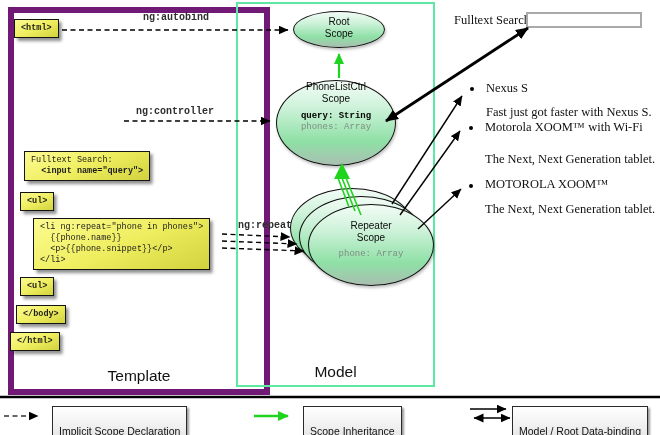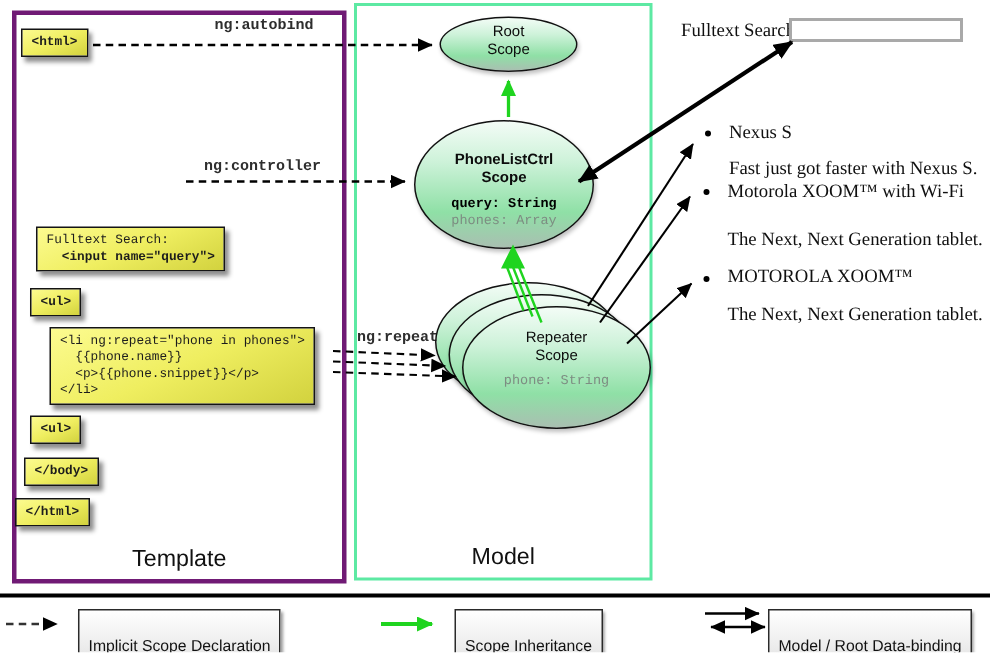--- a/index.html
+++ b/index.html
@@ -1,20 +1,20 @@
 <!DOCTYPE html>
 <html><head>
 <meta charset="utf-8">
 <style>
   html,body{margin:0;padding:0;background:#fff;}
   .canvas{position:relative;width:660px;height:435px;background:#fff;overflow:hidden;
           font-family:"Liberation Sans",sans-serif;}
   
   .panel{position:absolute;background:transparent;}
-  .panel-template{left:8px;top:7px;width:217px;height:376px;border:3px solid #701a75;}
+  .panel-template{left:8px;top:7px;width:217px;height:376px;border:6px solid #701a75;padding-left:33px;}
   .panel-model{left:236px;top:2px;width:195px;height:381px;border:2px solid #5de9a3;}
   .panel-view{left:442px;top:5px;width:206px;height:378px;border:2px solid #6a4cf1;}
   .panel-label{position:absolute;bottom:4px;left:0;width:100%;text-align:center;
                font-size:15.5px;color:#111;}
   
   .code-box{position:absolute;font-family:"Liberation Mono",monospace;font-size:8.5px;
             line-height:1.3;color:#1c1c1c;white-space:pre;padding:3px 6px;
             background:linear-gradient(155deg,#fcfb90 0%,#efee60 50%,#d2d23e 100%);
             border:1.5px solid #141414;box-shadow:2.5px 3px 3px rgba(0,0,0,.45);}
   .code-bold{font-weight:bold;}
@@ -36,21 +36,21 @@
   .scope{position:absolute;border:1.6px solid #111;border-radius:50%;
          background:linear-gradient(180deg,#f3fcf6 0%,#cdf2d9 32%,#8fe0a6 72%,#a9bfb1 100%);
          box-shadow:1px 2px 3px rgba(0,0,0,.25);text-align:center;}
   .scope-root{left:293px;top:11px;width:90px;height:35px;}
   .scope-phonelist{left:276px;top:80px;width:118px;height:84px;}
   .rep-back{left:290px;top:188px;width:122px;height:78px;}
   .rep-mid{left:299px;top:196px;width:122px;height:79px;}
   .rep-front{left:308px;top:204px;width:124px;height:80px;}
   .scope-title{font-size:10px;color:#0c0c0c;line-height:1.18;white-space:pre;}
   .scope-root .scope-title{margin-top:4px;}
-  .scope-phonelist .scope-title{margin-top:20px;font-weight:bold;}
+  .scope-phonelist .scope-title{margin-top:0;}
   .rep-front .scope-title{margin-top:15px;}
   .scope-prop{font-family:"Liberation Mono",monospace;font-size:9px;line-height:1.3;}
   .prop-bold{font-weight:bold;color:#000;margin-top:6px;}
   .prop-gray{color:#7d8d82;}
   .rep-front .prop-gray{margin-top:5px;}
   
   .serif{font-family:"Liberation Serif",serif;font-size:12.5px;color:#101010;position:absolute;}
   .v-search-label{left:454px;top:13px;}
   .v-search-input{position:absolute;left:526px;top:12px;width:108px;height:12px;
                   border:2px solid #a9a9a9;background:#fff;font-size:10px;padding:0 2px;}
@@ -103,21 +103,21 @@
     <div class="scope-title">PhoneListCtrl
 Scope</div>
     <div class="scope-prop prop-bold">query: String</div>
     <div class="scope-prop prop-gray">phones: Array</div>
   </div>
   <div class="scope rep-back"></div>
   <div class="scope rep-mid"></div>
   <div class="scope rep-front">
     <div class="scope-title">Repeater
 Scope</div>
-    <div class="scope-prop prop-gray">phone: String</div>
+    <div class="scope-prop prop-gray">phone: Array</div>
   </div>
 
   <div class="serif v-search-label">Fulltext Search:</div>
   <input class="v-search-input" type="text" value="" style="">
 
   <span class="bullet b1"></span>
   <div class="serif t1">Nexus S</div>
   <div class="serif d1">Fast just got faster with Nexus S.</div>
 
   <span class="bullet b2"></span>

